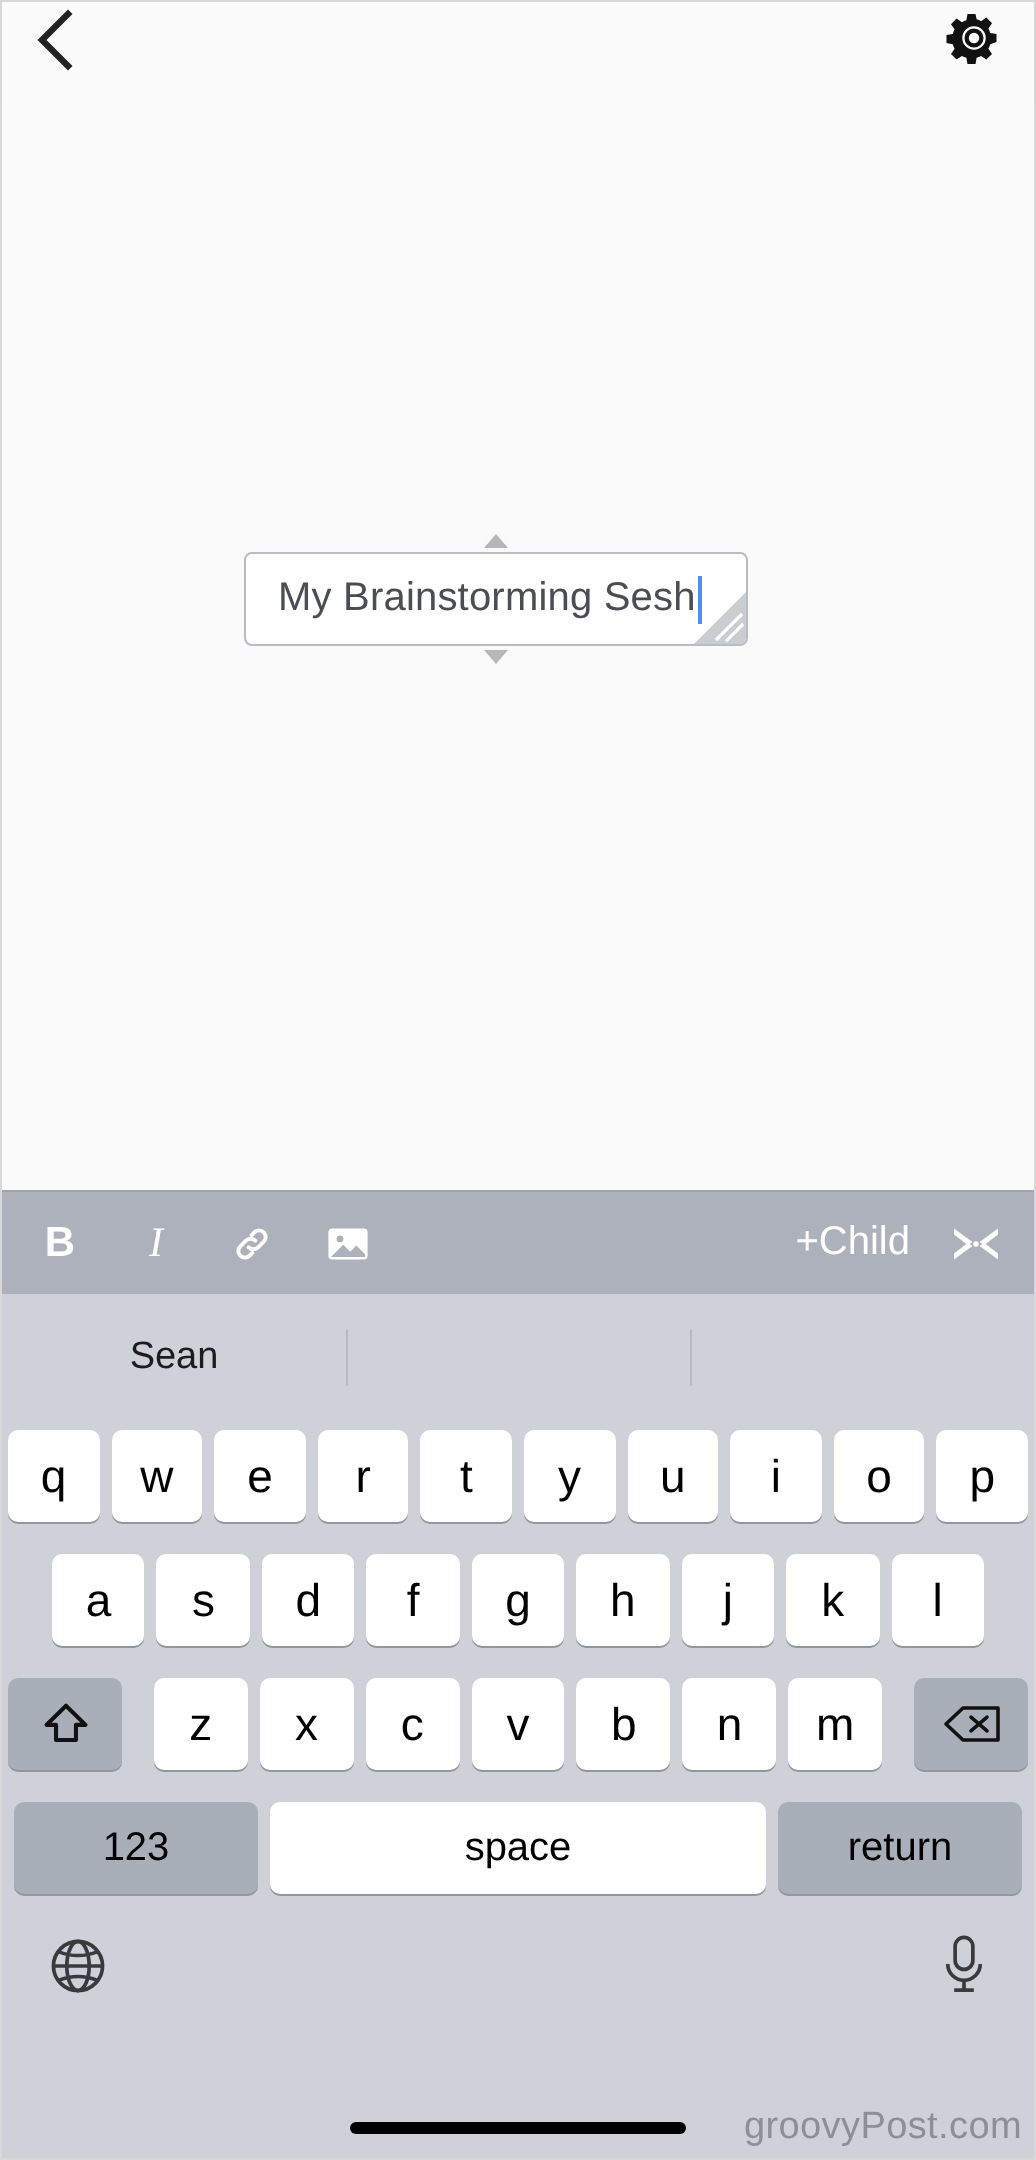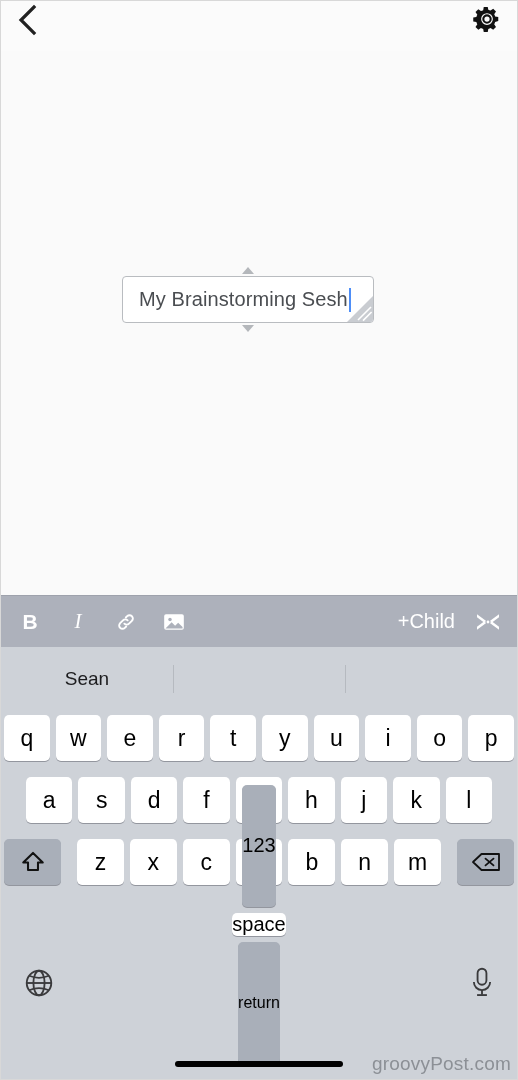--- a/index.html
+++ b/index.html
@@ -211,24 +211,24 @@
     cursor: pointer;
     user-select: none;
   }
   .key.special {
     background: #a9afb9;
     box-shadow: 0 1px 0 rgba(136,140,148,0.85);
   }
   .key.shift { flex: 0 0 57px; }
   .key.backspace { flex: 0 0 57px; }
   .key.spacer-r3 { flex: 0 0 4px; background: transparent; box-shadow: none; cursor: default; }
-  .krow.r4 { gap: 6px; padding: 0 6px; flex-direction: column; }
+  .krow.r4 { gap: 6px; padding: 0 6px; }
   .key.num123 { flex: 0 0 122px; font-size: 20px; background: #a9afb9; }
   .key.space { flex: 1 1 auto; font-size: 20px; }
-  .key.return { flex: 0 0 122px; font-size: 16px; background: #a9afb9; text-align: center; }
+  .key.return { flex: 0 0 122px; font-size: 20px; background: #a9afb9; text-align: center; }
   .bottom-row {
     flex: 1 1 auto;
     position: relative;
     display: flex;
     align-items: flex-start;
     padding: 12px 22px 0 22px;
     box-sizing: border-box;
   }
   .globe-btn { cursor: pointer; }
   .mic-btn { margin-left: auto; cursor: pointer; }

